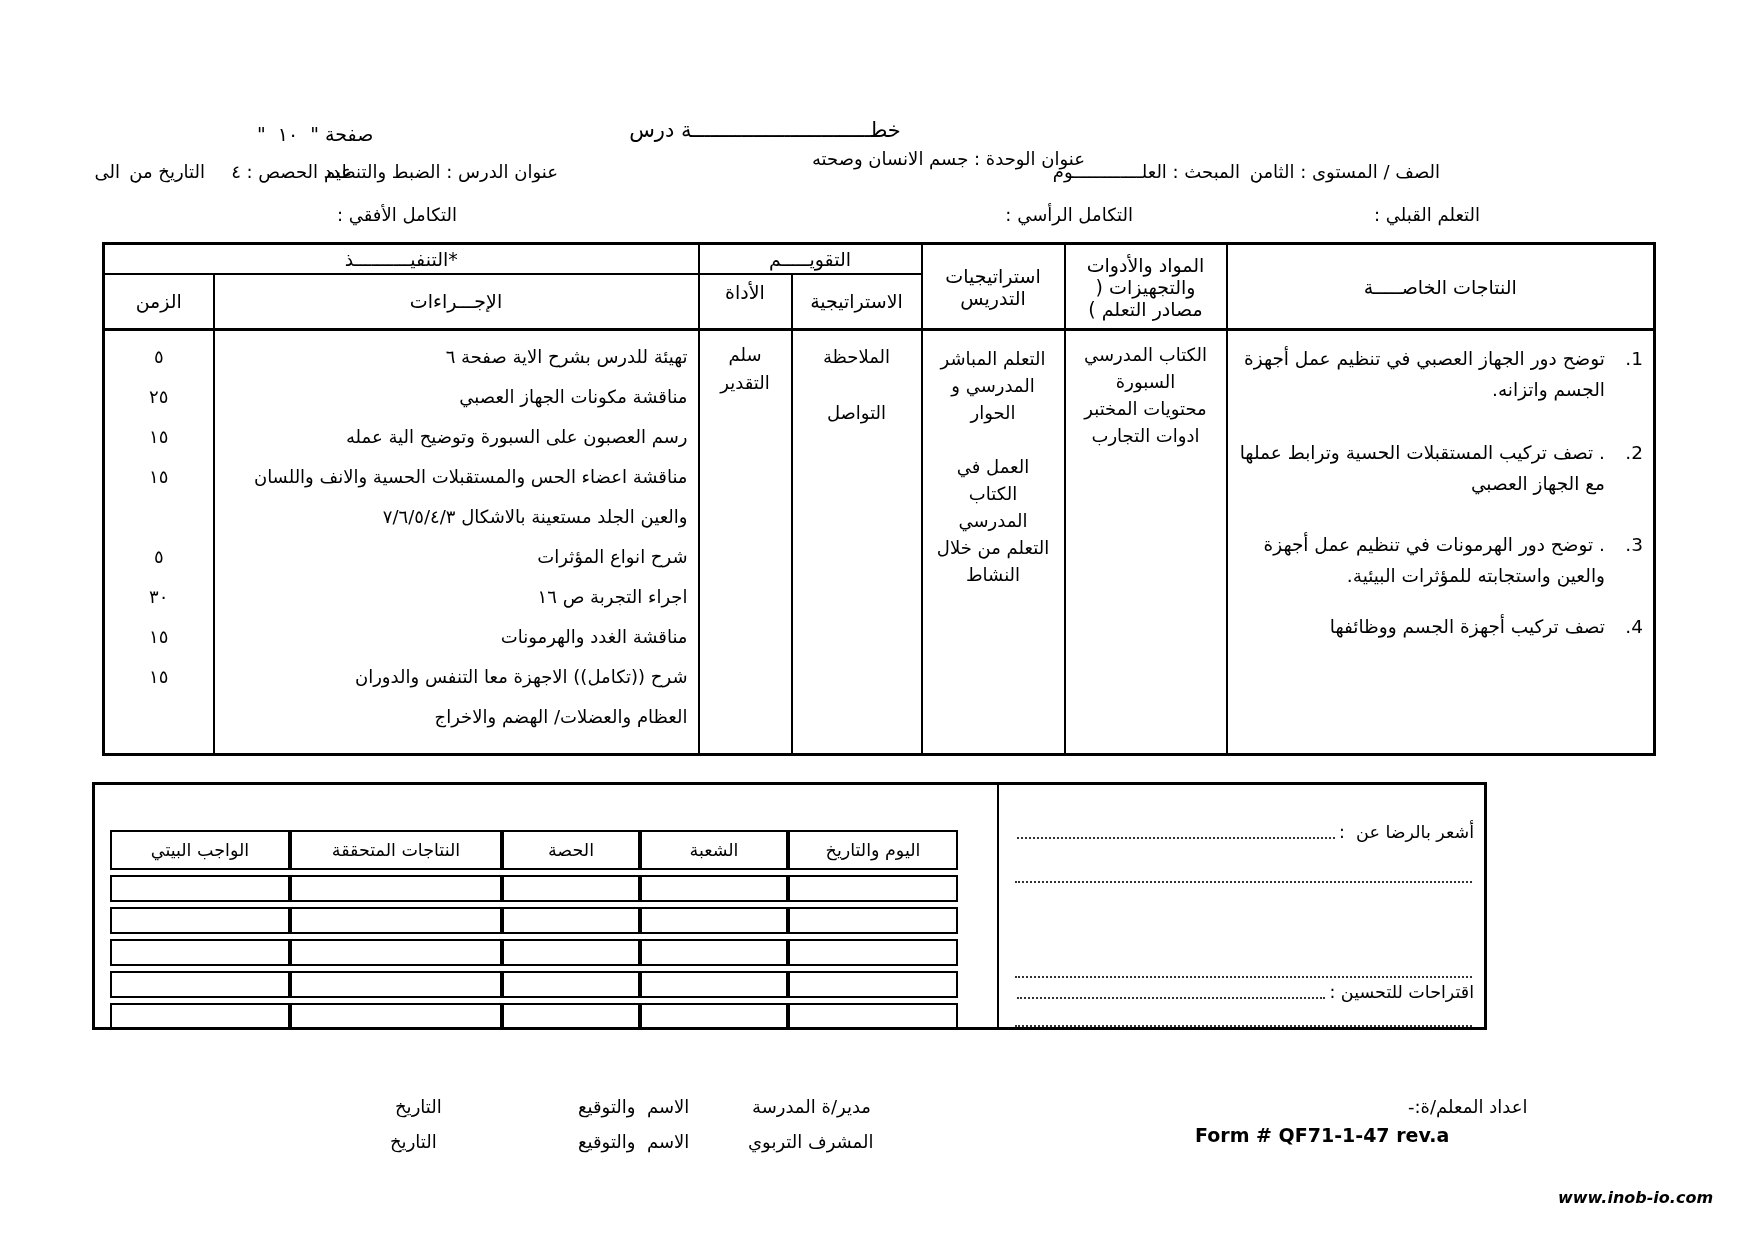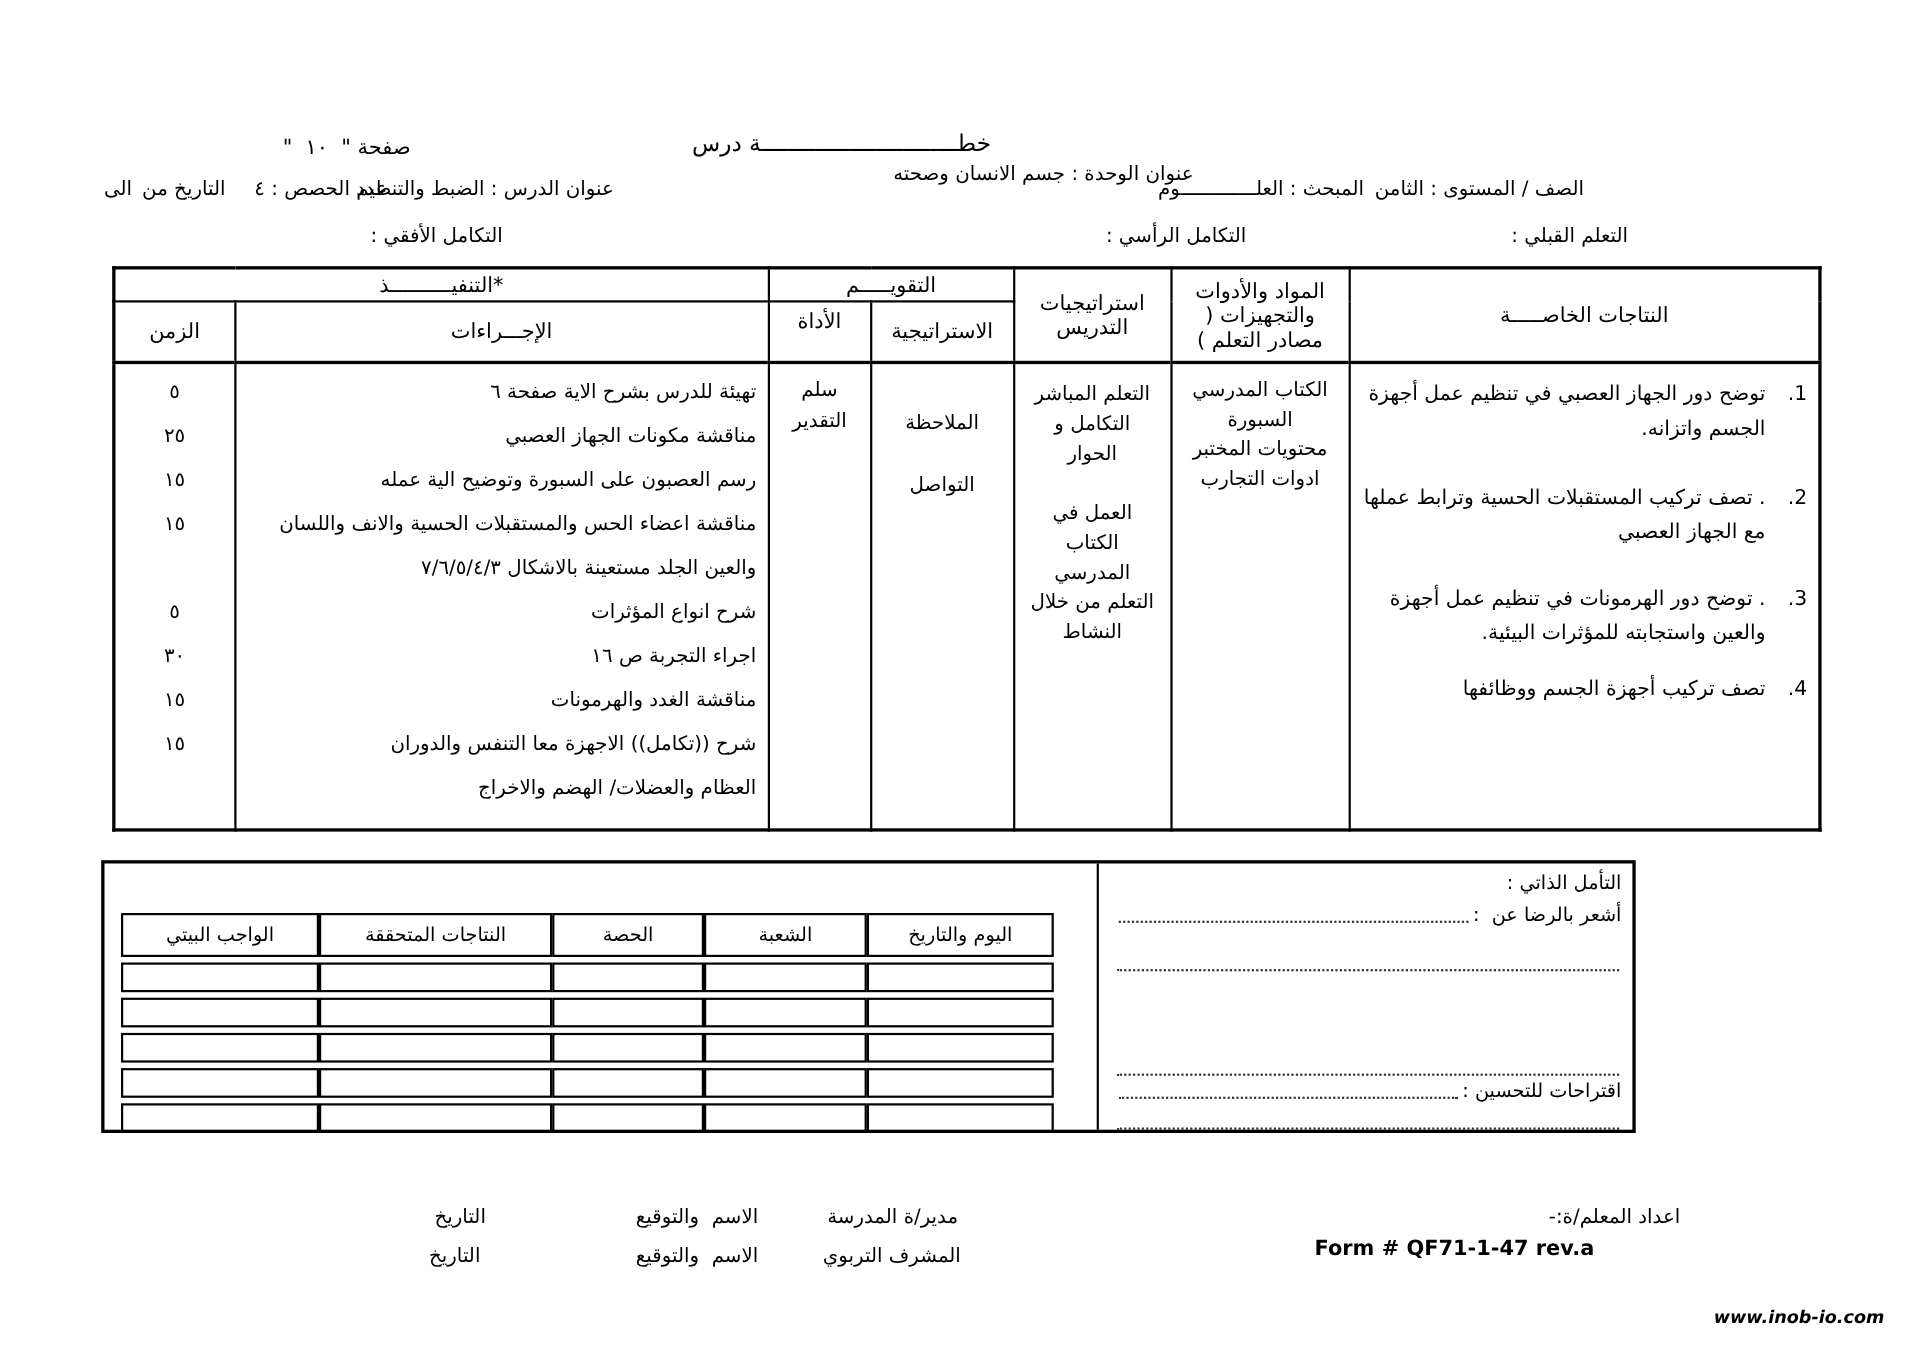--- a/index.html
+++ b/index.html
@@ -27,21 +27,21 @@
   .hdr-bot { border-bottom:3px solid #000 !important; }
   .cell-pad { padding:4px 6px; }
 
   .time-col { text-align:center; padding-top:6px; }
   .time-line { min-height:40px; line-height:40px; font-size:18px; }
   .proc-col { padding:6px 10px 0 4px; }
   .proc-line { min-height:40px; line-height:40px; text-align:right; font-size:18px; }
 
   .tool-col, .strat-col, .teach-col, .mat-col { text-align:center; }
   .tool-line { line-height:28px; font-size:18px; }
-  .strat-line { line-height:28px; font-size:18px;margin-top:28px; }
+  .strat-line { line-height:28px; font-size:18px; }
   .teach-line { min-height:27px; line-height:27px; font-size:18px; }
   .mat-line { line-height:27px; font-size:18px; }
 
   .out-col { padding:6px 10px 0 8px; }
   .outcome { display:flex; flex-direction:row; direction:rtl; font-size:18.5px; line-height:31px; }
   .o-num { width:34px; flex:none; text-align:right; }
   .o-text { flex:1; padding-right:4px; text-align:right; }
 
   
   .bottom-box { left:92px; top:782px; width:1395px; height:248px; border:3px solid #000; }
@@ -129,21 +129,21 @@
         </div>
       </td>
       <td class="mat-col" style="padding-top:10px;">
         <div class="mat-line">الكتاب المدرسي</div>
         <div class="mat-line">السبورة</div>
         <div class="mat-line">محتويات المختبر</div>
         <div class="mat-line">ادوات التجارب</div>
       </td>
       <td class="teach-col" style="padding-top:14px;">
         <div class="teach-line">التعلم المباشر</div>
-        <div class="teach-line">التكامل و</div>
+        <div class="teach-line">المدرسي و</div>
         <div class="teach-line">الحوار</div>
         <div class="teach-line"></div>
         <div class="teach-line">العمل في</div>
         <div class="teach-line">الكتاب</div>
         <div class="teach-line">المدرسي</div>
         <div class="teach-line">التعلم من خلال</div>
         <div class="teach-line">النشاط</div>
       </td>
       <td class="strat-col" style="padding-top:12px;">
         <div class="strat-line">الملاحظة</div>
@@ -232,23 +232,20 @@
             <td></td>
             <td></td>
             <td></td>
             <td></td>
             <td></td>
           </tr>
     </tbody>
       </table>
 
     <div class="refl">
-      <div class="refl-line" style="top:8px;">
-        <span class="refl-label">التأمل الذاتي :</span>
-      </div>
       <div class="refl-line" style="top:36px;">
         <span class="refl-label">أشعر بالرضا عن  :</span>
         <span class="dots"></span>
       </div>
       <div class="dots-full" style="top:96px;"></div>
       <div class="dots-full" style="top:191px;"></div>
       <div class="refl-line" style="top:196px;">
         <span class="refl-label">اقتراحات للتحسين :</span>
         <span class="dots"></span>
       </div>

